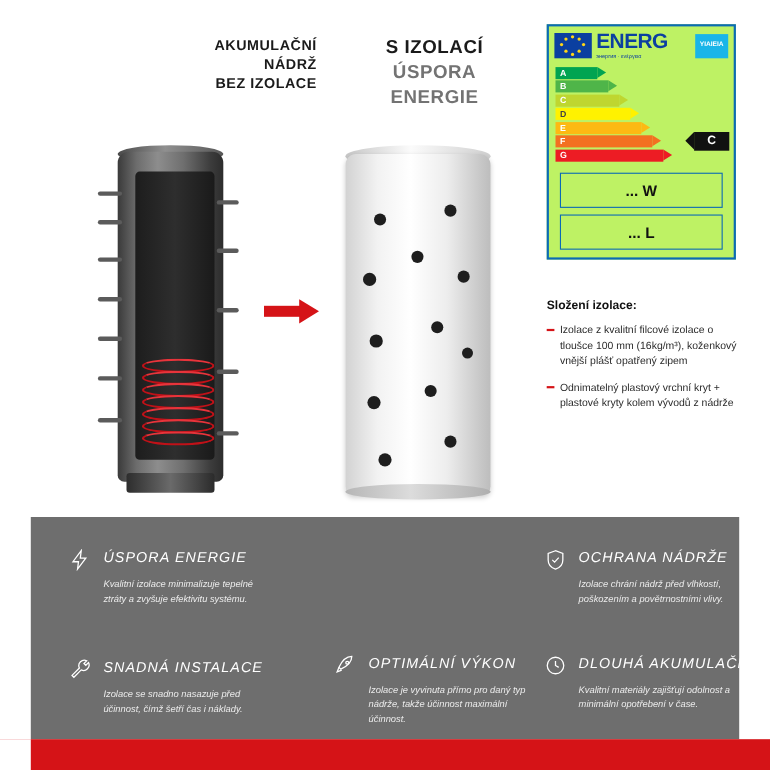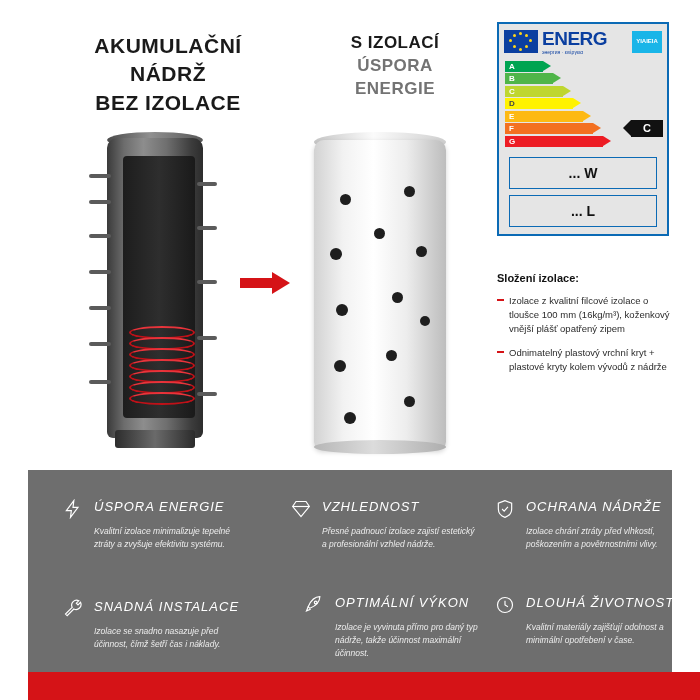--- a/index.html
+++ b/index.html
@@ -7,22 +7,22 @@
     width:700px;height:700px;
     background:#ffffff;
     font-family:"Liberation Sans", sans-serif;
     position:relative;
     overflow:hidden;
   }
 
   
   .head-left{
     position:absolute;left:48px;top:32px;width:240px;
-    text-align:center;color:#1a1a1a;font-weight:bold;
-    font-size:21px;line-height:1.35;letter-spacing:.5px;
+    text-align:right;color:#1a1a1a;font-weight:bold;
+    font-size:13px;line-height:1.35;letter-spacing:.5px;
   }
   .head-mid{
     position:absolute;left:300px;top:32px;width:190px;
     text-align:center;font-weight:bold;font-size:17px;
     line-height:1.35;letter-spacing:.5px;color:#1a1a1a;
   }
   .head-mid .red{color:#737373;}
 
   
   .tank-left{position:absolute;left:85px;top:130px;width:140px;height:320px;}
@@ -74,21 +74,21 @@
   }
   .tr-bot{
     position:absolute;left:14px;top:312px;width:132px;height:14px;border-radius:50%;
     background:linear-gradient(90deg,#b6b6b6,#dcdcdc 45%,#aeaeae);
   }
   .dot{position:absolute;border-radius:50%;background:#1e1e1e;}
 
   
   .energy{
     position:absolute;left:497px;top:22px;width:168px;height:210px;
-    background:#e5e5e5;border:2px solid #0b6ab5;
+    background:#bef264;border:2px solid #0b6ab5;
   }
   .e-head{display:flex;align-items:center;padding:4px 5px 2px 5px;}
   .eu-flag{
     width:34px;height:23px;background:#0b3fa0;position:relative;flex:0 0 auto;
   }
   .eu-flag i{
     position:absolute;width:3px;height:3px;background:#ffd617;border-radius:50%;
   }
   .e-word{
     font-weight:bold;font-size:19px;letter-spacing:-.5px;color:#0b3fa0;margin-left:4px;
@@ -293,40 +293,30 @@
   <div class="feat" style="left:34px;top:26px;">
     <div class="ic">
       <svg width="20" height="20" viewBox="0 0 24 24" fill="none" stroke="#fff" stroke-width="1.4">
         <path d="M13 2 4 14h6l-1 8 9-12h-6z"></path>
       </svg>
     </div>
     <div class="ttl">ÚSPORA ENERGIE</div>
     <div class="txt">Kvalitní izolace minimalizuje tepelné ztráty a zvyšuje efektivitu systému.</div>
   </div>
 
-  <div class="feat" style="left:262px;top:26px;">
-    <div class="ic">
-      <svg width="20" height="20" viewBox="0 0 24 24" fill="none" stroke="#fff" stroke-width="1.4">
-        <path d="M6 3h12l4 6-10 12L2 9z"></path>
-          <path d="M2 9h20"></path>
-      </svg>
-    </div>
-    <div class="ttl">VZHLEDNOST</div>
-    <div class="txt">Přesné padnoucí izolace zajistí estetický a profesionální vzhled nádrže.</div>
-  </div>
 
   <div class="feat" style="left:466px;top:26px;">
     <div class="ic">
       <svg width="20" height="20" viewBox="0 0 24 24" fill="none" stroke="#fff" stroke-width="1.4">
         <path d="M12 2 4 5v7c0 5 3.5 8.5 8 10 4.5-1.5 8-5 8-10V5z"></path>
           <path d="M8.5 12l2.5 2.5 4.5-5"></path>
       </svg>
     </div>
     <div class="ttl">OCHRANA NÁDRŽE</div>
-    <div class="txt">Izolace chrání ztráty před vlhkostí, poškozením a povětrnostními vlivy.</div>
+    <div class="txt">Izolace chrání nádrž před vlhkostí, poškozením a povětrnostními vlivy.</div>
   </div>
 
   <div class="feat" style="left:34px;top:126px;">
     <div class="ic">
       <svg width="20" height="20" viewBox="0 0 24 24" fill="none" stroke="#fff" stroke-width="1.4">
         <path d="M21 4a6 6 0 0 1-8 8L5 20l-2-2 8-8a6 6 0 0 1 8-8l-3 3 2 2z"></path>
       </svg>
     </div>
     <div class="ttl">SNADNÁ INSTALACE</div>
     <div class="txt">Izolace se snadno nasazuje před účinnost, čímž šetří čas i náklady.</div>
@@ -344,20 +334,20 @@
     <div class="txt">Izolace je vyvinuta přímo pro daný typ nádrže, takže účinnost maximální účinnost.</div>
   </div>
 
   <div class="feat" style="left:466px;top:122px;">
     <div class="ic">
       <svg width="20" height="20" viewBox="0 0 24 24" fill="none" stroke="#fff" stroke-width="1.4">
         <circle cx="12" cy="12" r="9"></circle>
           <path d="M12 7v5l3.5 2"></path>
       </svg>
     </div>
-    <div class="ttl">DLOUHÁ ŽIVOTNOST</div>
+    <div class="ttl">DLOUHÁ AKUMULAČNÍ</div>
     <div class="txt">Kvalitní materiály zajišťují odolnost a minimální opotřebení v čase.</div>
   </div>
 </div>
 
 <div class="redbar">
   <div class="w"></div>
 </div>
 
 </body></html>

